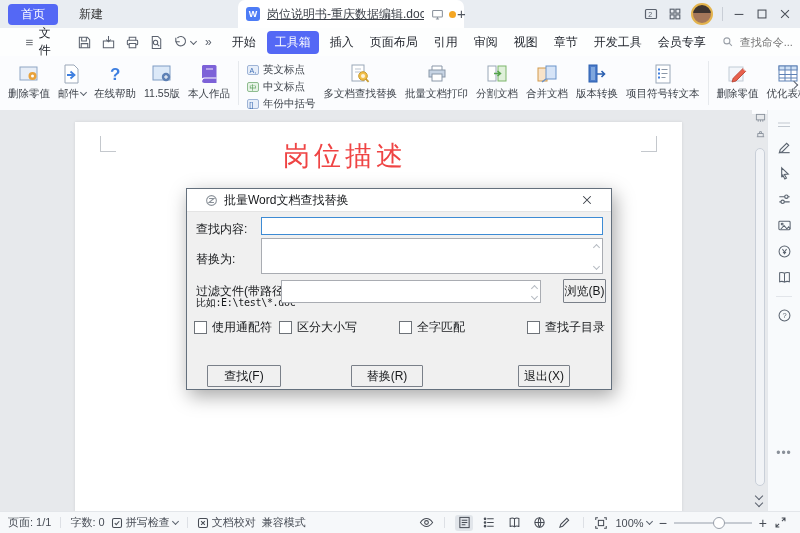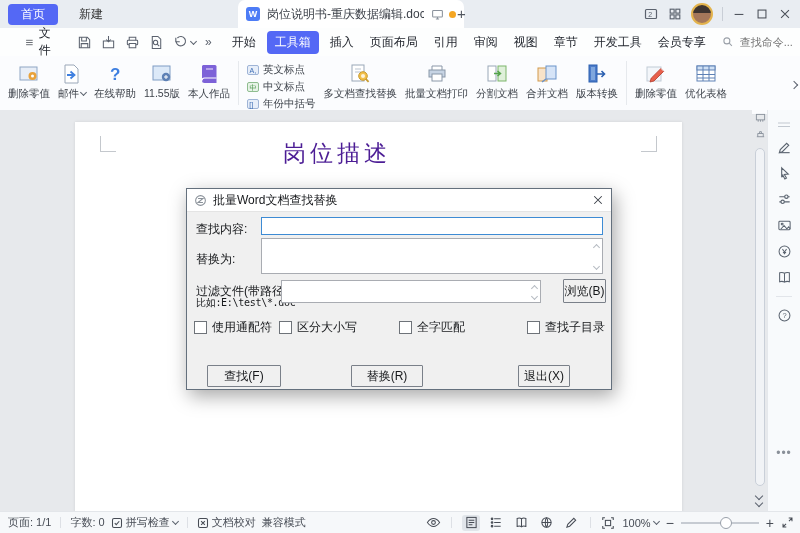--- a/index.html
+++ b/index.html
@@ -8,21 +8,21 @@
   svg{display:block}
   
   .titlebar{position:absolute;top:0;left:0;right:0;height:28px;background:#E9EDF2;display:flex;align-items:center;}
   .home-tab{margin-left:8px;width:50px;height:21px;background:#5468F5;color:#fff;font-size:12px;border-radius:4px;
             display:flex;align-items:center;justify-content:center;}
   .new-tab{margin-left:10px;width:46px;text-align:center;font-size:12px;color:#333;}
   .doc-tab{position:absolute;left:238px;top:0;width:210px;height:28px;background:#fff;display:flex;align-items:center;
            padding:0 8px;border-radius:7px 7px 0 0;}
   .wps-badge{width:14px;height:14px;background:#4D7CF6;border-radius:3px;color:#fff;font-size:9px;font-weight:bold;
              display:flex;align-items:center;justify-content:center;flex:0 0 auto;}
-  .doc-tab .t{font-size:12px;color:#3A3F47;margin:4px 7px;white-space:nowrap;overflow:hidden;flex:1;}
+  .doc-tab .t{font-size:12px;color:#3A3F47;margin:4px 7px;white-space:nowrap;overflow:hidden;flex:1;text-decoration:underline;}
   .dot{width:7px;height:7px;border-radius:50%;background:#F5A623;flex:0 0 auto;margin-left:5px;}
   .plus-tab{position:absolute;left:457px;top:5px;font-size:15px;color:#525760;line-height:18px;}
   .tb-right{position:absolute;right:0;top:0;height:28px;display:flex;align-items:center;gap:9px;padding-right:8px;}
   .avatar{width:18px;height:18px;border-radius:50%;border:2px solid #E3B34C;
           background:linear-gradient(180deg,#3E3430 45%,#A5775A 45%);}
   .tb-sep{width:1px;height:14px;background:#C9CED6;}
   
   .menubar{position:absolute;top:28px;left:0;right:0;height:28px;background:#FDFEFE;display:flex;align-items:center;font-size:12px;color:#23272F;padding-left:16px;}
   .file-btn{display:flex;align-items:center;gap:5px;padding:0 10px 0 9px;}
   .m-sep{width:1px;height:14px;background:#E1E4E9;margin:0 3px;}
@@ -49,49 +49,49 @@
   .chev.down{transform:rotate(-45deg);margin-top:-2px}
   .chev.up{transform:rotate(135deg);margin-top:2px}
   .chev.right{transform:rotate(-135deg)}
   .chev.sm{width:4px;height:4px;}
   
   .docarea{position:absolute;top:110px;left:0;right:48px;bottom:21px;background:#E7E9EC;overflow:hidden;}
   .page{position:absolute;left:75px;top:12px;width:607px;height:420px;background:#fff;box-shadow:0 0 3px rgba(0,0,0,.10);}
   .cmark{position:absolute;width:15px;height:15px;}
   .cmark.tl{left:25px;top:14px;border-left:1px solid #C4C8CD;border-bottom:1px solid #C4C8CD;}
   .cmark.tr{right:25px;top:14px;border-right:1px solid #C4C8CD;border-bottom:1px solid #C4C8CD;}
-  .doc-heading{position:absolute;left:208px;top:16px;font-size:23px;letter-spacing:4px;color:#4c1d95;}
+  .doc-heading{position:absolute;left:208px;top:16px;font-size:27px;letter-spacing:4px;color:#ef4444;}
   
   .vstrip{position:absolute;right:32px;top:110px;width:16px;bottom:21px;}
   .vstrip .mini{margin:3px auto 4px;}
   .vthumb{position:absolute;left:3px;right:3px;top:38px;bottom:26px;background:#F1F3F6;border:1px solid #C9CFD8;border-radius:5px;}
   .vpgdn{position:absolute;bottom:6px;left:4px;}
   
   .sidebar{position:absolute;right:0;top:110px;width:32px;bottom:21px;background:#F8FAFC;border-left:1px solid #E5E8EC;
            display:flex;flex-direction:column;align-items:center;}
   .sb-i{margin-top:11px;color:#5B6470;}
   .sb-div{width:16px;height:1px;background:#E2E5EA;margin-top:11px;}
   .sb-more{margin-top:auto;margin-bottom:52px;color:#8A9099;font-size:12px;letter-spacing:1px;}
   
   .statusbar{position:absolute;left:0;right:0;bottom:0;height:21px;background:#F6F8FA;border-top:1px solid #E3E6EA;
              display:flex;align-items:center;font-size:11px;color:#474C55;}
   .st-left{display:flex;align-items:center;gap:6px;padding-left:8px;}
   .st-sep{width:1px;height:11px;background:#DDE0E5;margin:0 3px;}
   .st-item{display:flex;align-items:center;gap:3px;white-space:nowrap;}
-  .st-right{margin-left:auto;display:flex;align-items:center;gap:7px;padding-right:6px;}
+  .st-right{margin-left:auto;display:flex;align-items:center;gap:7px;padding-right:13px;}
   .viewbtn{display:flex;align-items:center;justify-content:center;width:18px;height:16px;border-radius:3px;}
   .viewbtn.sel{background:#E1E5EA;}
   .zslider{position:relative;width:78px;height:14px;}
   .ztrack{position:absolute;left:0;right:0;top:6.5px;height:1.5px;background:#C6CBD2;}
   .zknob{position:absolute;left:50%;top:1.5px;width:10px;height:10px;border-radius:50%;background:#fff;border:1px solid #99A0AA;}
   .zplus{font-size:14px;color:#474C55;line-height:10px;}
   
   .dialog{position:absolute;left:186px;top:188px;width:424px;height:200px;background:#F0F0F0;border:1px solid #64707D;
           box-shadow:3px 6px 18px rgba(0,0,0,.35);font-size:12px;color:#16181B;}
-  .dlg-title{height:22px;background:#fff;display:flex;align-items:center;padding:0 7px;border-bottom:1px solid #E4E4E4;}
+  .dlg-title{height:22px;background:#fff;display:flex;align-items:center;padding:0 18px;border-bottom:1px solid #E4E4E4;}
   .dlg-title .t{margin-left:6px;}
   .dlg-close{margin-left:auto;cursor:default;}
   .dlg-label{position:absolute;}
   .dlg-input{position:absolute;background:#fff;border:1px solid #A9ACB2;}
   .dlg-input input,.dlg-input textarea{width:100%;height:100%;border:none;outline:none;background:transparent;
       font-family:"Liberation Sans","DejaVu Sans",sans-serif;font-size:12px;padding:1px 3px;box-sizing:border-box;resize:none;}
   .focused{border:1px solid #3D8BD4;}
   .tiny-arrows{position:absolute;display:flex;flex-direction:column;align-items:center;gap:3px;}
   .tiny-arrows .chev{border-color:#B6BBC2;}
   .dlg-btn{position:absolute;height:20px;background:#F0F0F0;border:1px solid #7A8089;border-radius:1px;
@@ -349,20 +349,32 @@
   <div class="rbtn">
     <div class="ric">
       <svg width="22" height="22" viewBox="0 0 22 22">
           <rect x="3" y="2" width="8" height="17" fill="#4D7CC9" stroke="#2B5FB0"></rect>
       <rect x="5" y="4" width="4" height="13" fill="#7FA7DE"></rect>
           <path d="M11 11h7M15.5 8l3 3-3 3" fill="none" stroke="#2B5FB0" stroke-width="1.6"></path>
         </svg>
       </div>
     <div class="rlb">版本转换</div>
   </div>
+  <div class="rbtn">
+    <div class="ric">
+      <svg width="22" height="22" viewBox="0 0 22 22">
+          <rect x="4" y="2" width="14" height="18" fill="#fff" stroke="#9AA7B8"></rect>
+      <rect x="6" y="5.5" width="2" height="2" fill="#3E7FE0"></rect>
+          <rect x="6" y="9.5" width="2" height="2" fill="#3E7FE0"></rect>
+          <rect x="6" y="13.5" width="2" height="2" fill="#3E7FE0"></rect>
+      <path d="M9.5 6.5h6M9.5 10.5h6M9.5 14.5h4" stroke="#8A97A8"></path>
+        </svg>
+      </div>
+    <div class="rlb">项目符号转文本</div>
+  </div>
   <div class="rsep"></div>
   <div class="rbtn">
     <div class="ric">
       <svg width="22" height="22" viewBox="0 0 22 22">
           <rect x="2" y="4" width="14" height="14" fill="#F3F6FA" stroke="#C2CBD6"></rect>
       <path d="M5 19l1.2-3.8L16 5.4l2.8 2.8L9 18l-4 1z" fill="#E8604C" stroke="#B23B2C" stroke-width="0.8"></path>
           <path d="M16 5.4l2.8 2.8" stroke="#fff"></path>
         </svg>
       </div>
     <div class="rlb">删除零值</div>

